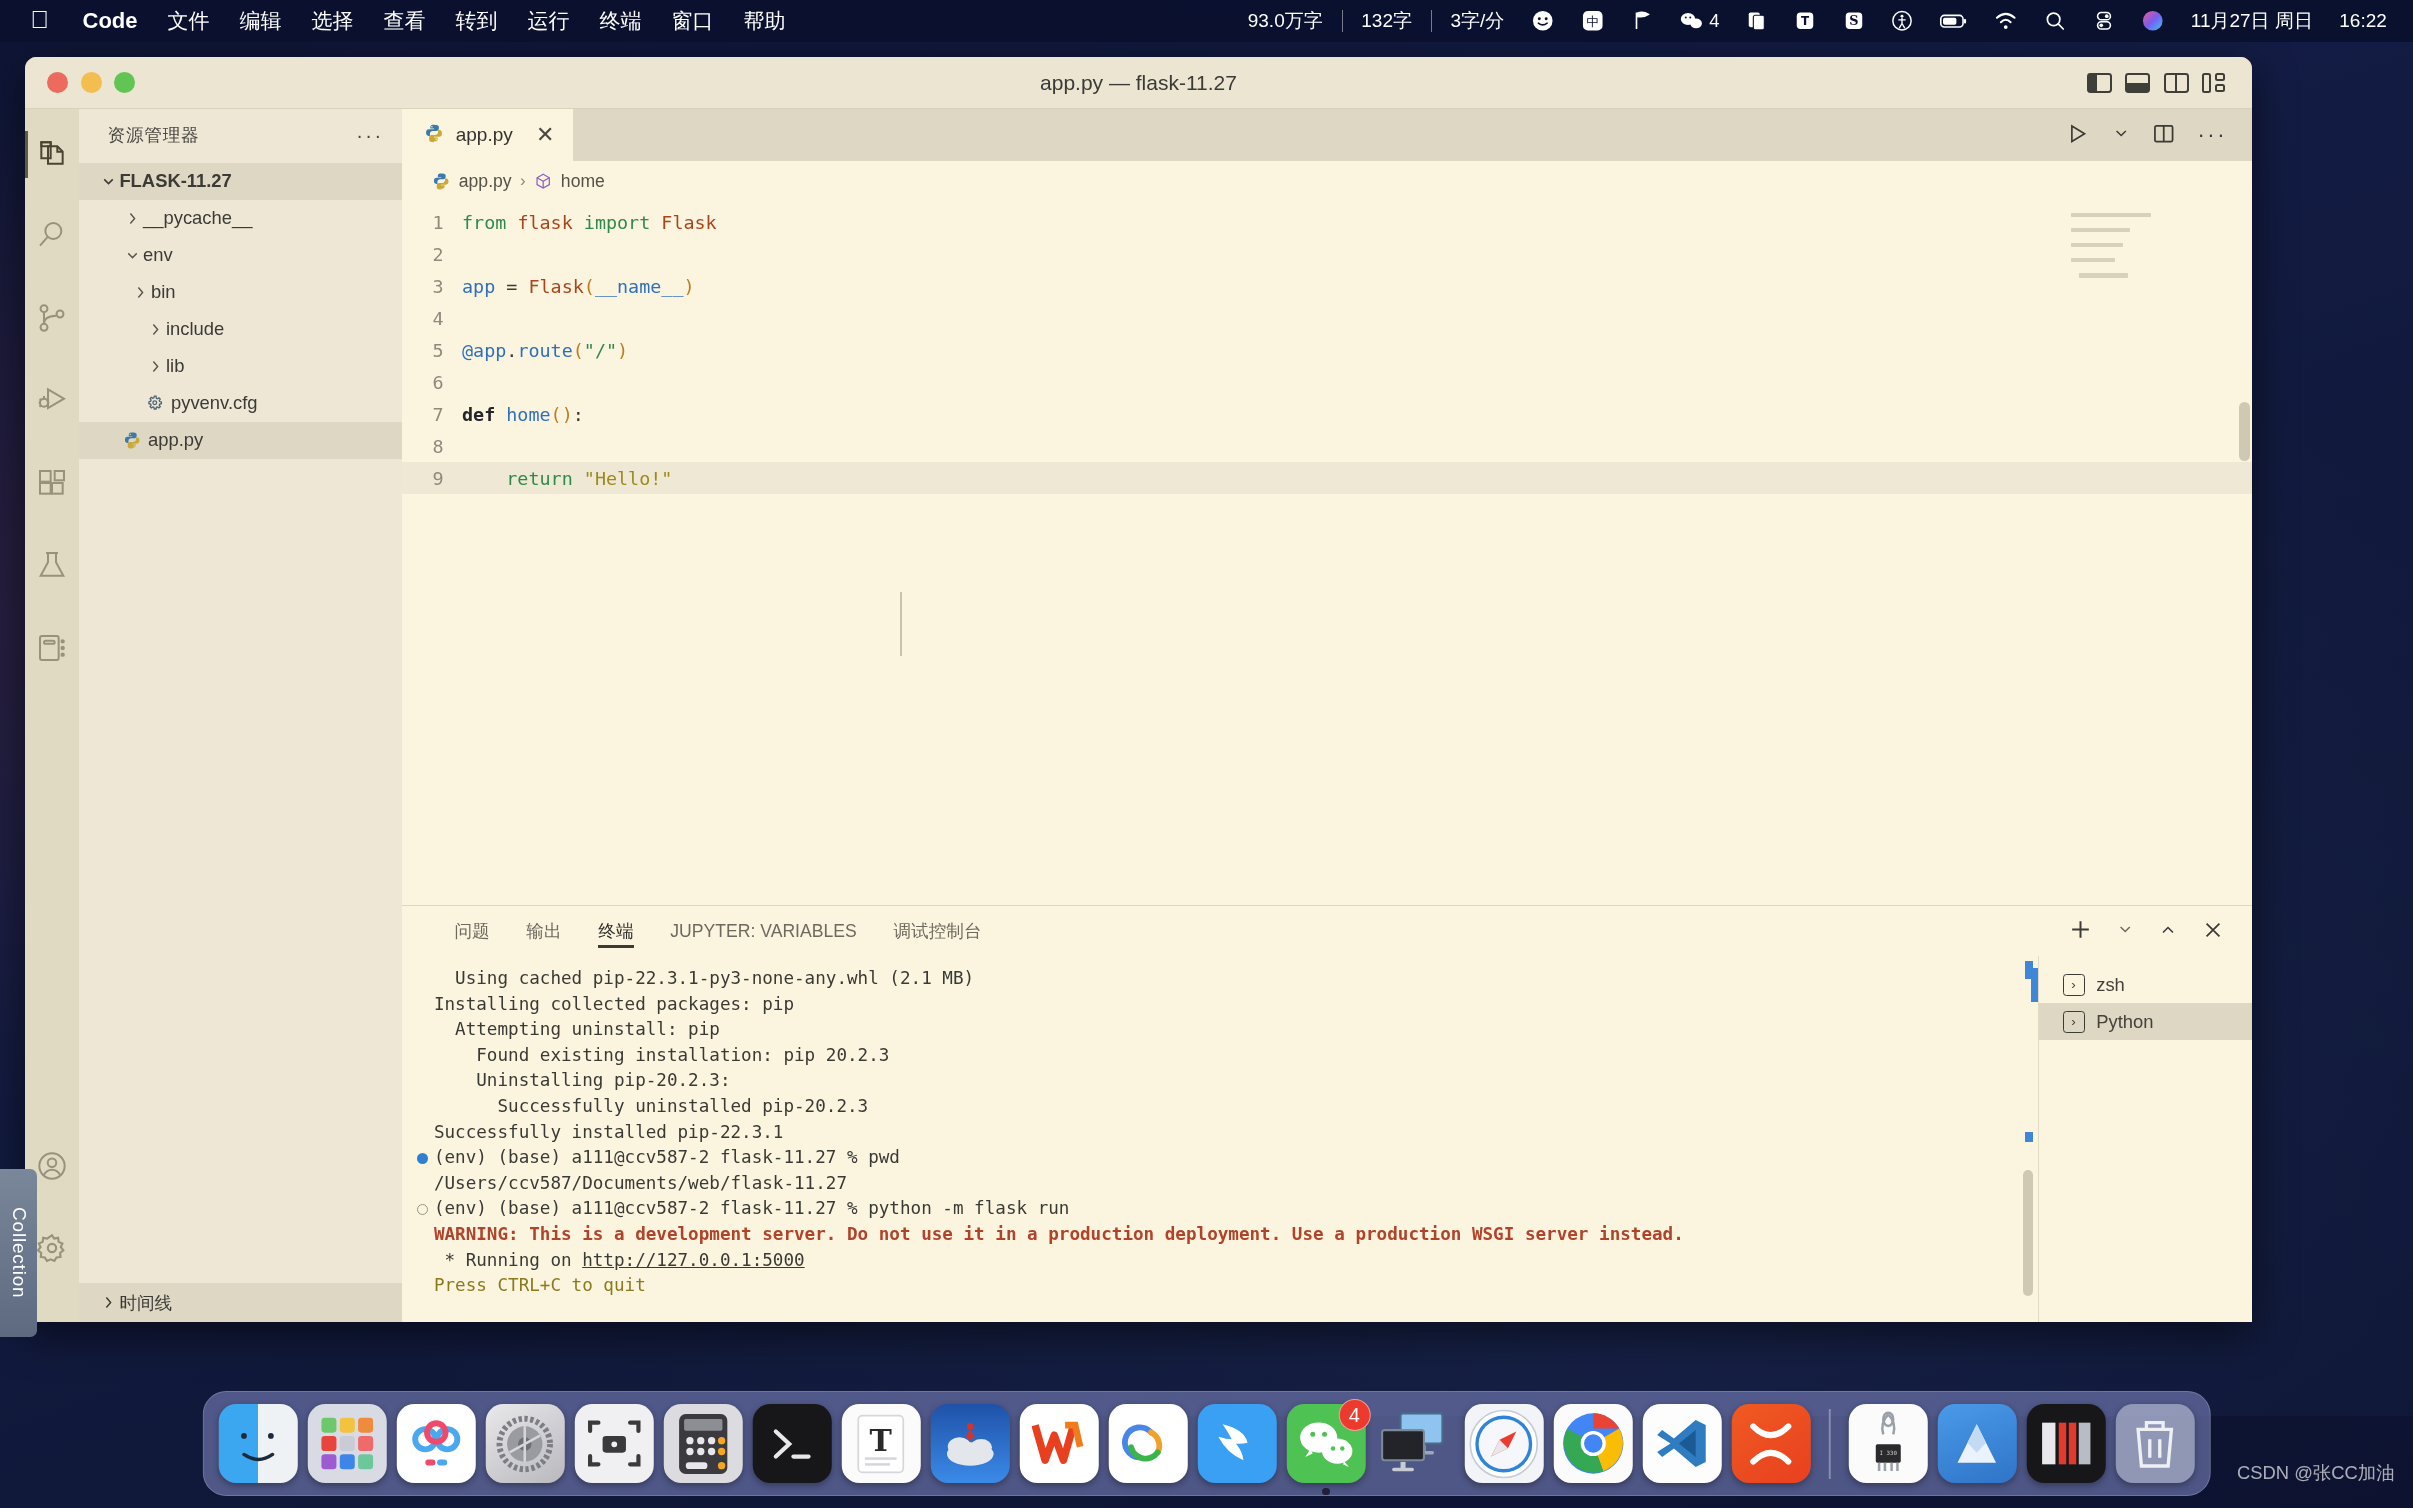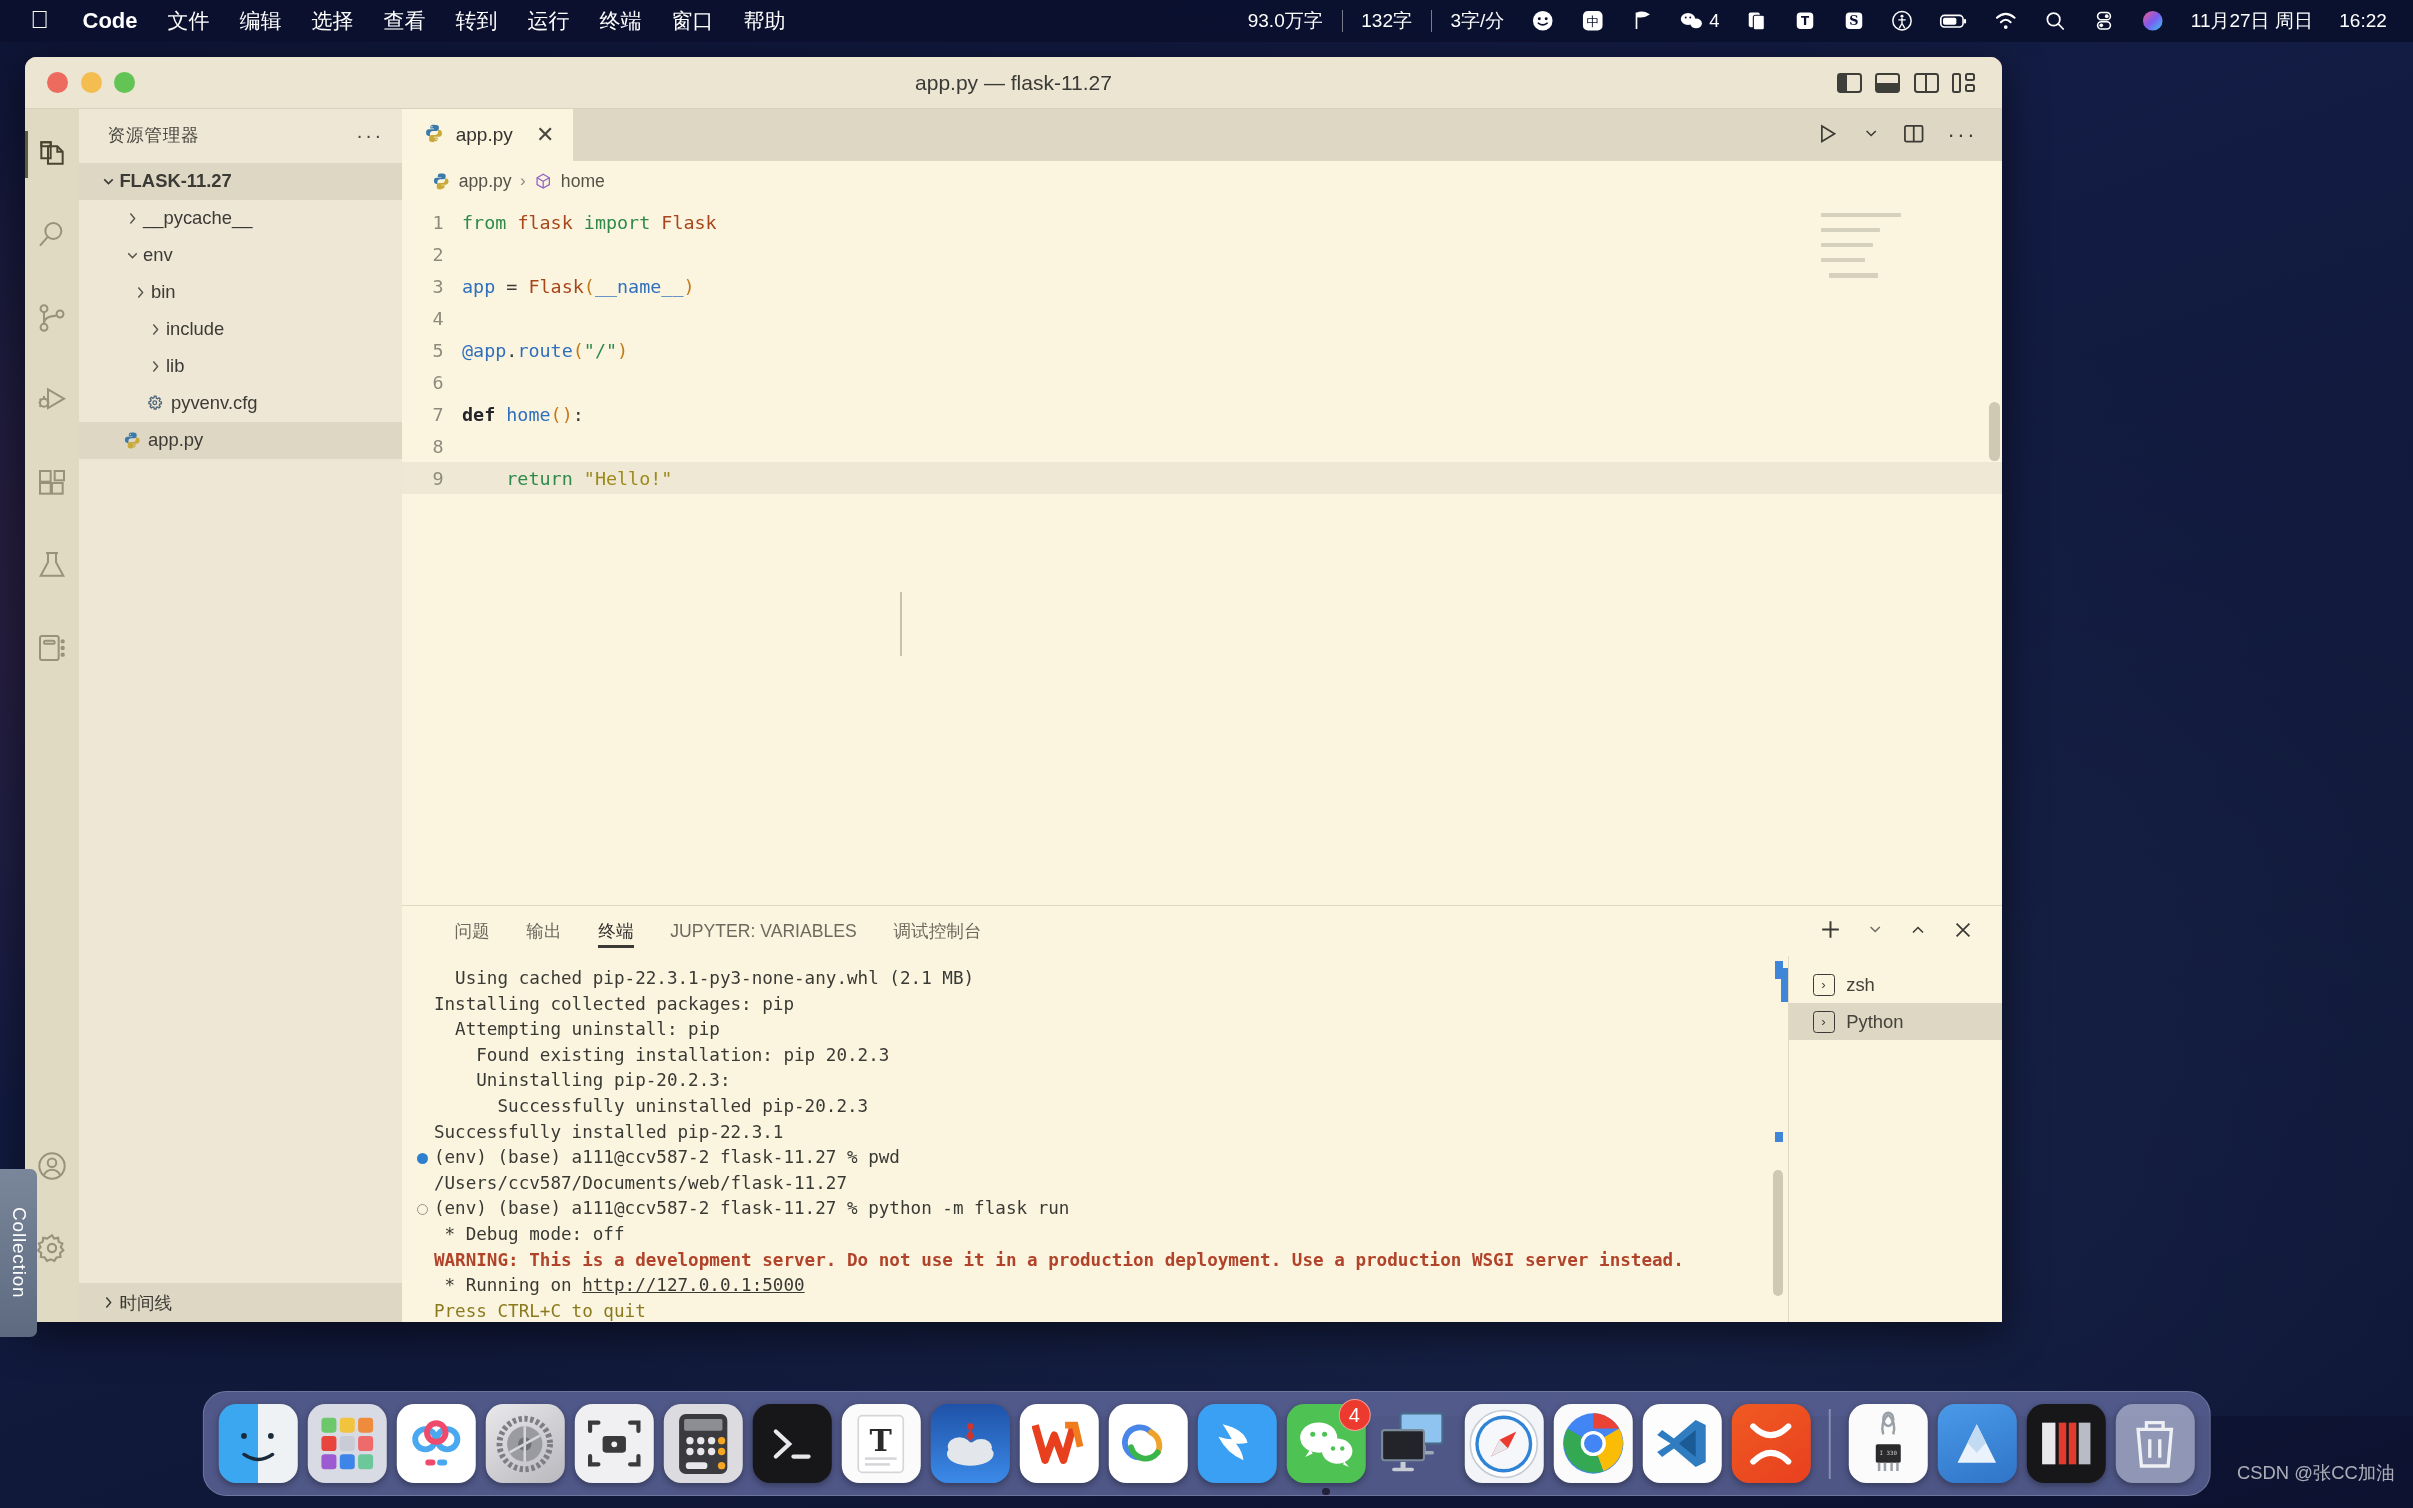--- a/index.html
+++ b/index.html
@@ -28,21 +28,21 @@
   .mb-apple{font-size:25px;padding:0 18.4px 3.4px 8.4px;line-height:1;}
   .mb-item{padding:0 15px;white-space:nowrap;}
   .mb-item.bold{font-weight:bold;font-size:22px;}
   .mb-right{margin-left:auto;display:flex;align-items:center;gap:8px;padding-right:17px;font-size:19px;}
   .mb-r{padding:0 9.2px;white-space:nowrap;display:flex;align-items:center;}
   .mb-sep{width:0.8px;height:22px;background:rgba(255,255,255,.45);margin:0 1.7px;}
   .mb-icon{display:inline-flex;align-items:center;justify-content:center;}
   .badge-n{font-size:18.4px;margin-left:3.4px;}
 
   
-  .window{position:absolute;left:25px;top:57px;width:1977px;height:1265px;
+  .window{position:absolute;left:25px;top:57px;width:2227px;height:1265px;
     background:#fca5a5;border-radius:11.7px 11.7px 0 0;
     box-shadow:0 11.7px 42px rgba(0,0,0,.55);overflow:hidden;}
   .titlebar{height:52px;background:#ebe5d2;display:flex;align-items:center;position:relative;
     border-bottom:0.8px solid #d9d2ba;}
   .traffic{display:flex;gap:12.6px;padding-left:22px;}
   .tl{width:21px;height:21px;border-radius:50%;}
   .tl.r{background:#ec6a5e;} .tl.y{background:#f4bd4f;} .tl.g{background:#61c454;}
   .title-text{position:absolute;left:0;right:0;text-align:center;font-size:21px;color:#3a3a36;}
   .layout-icons{margin-left:auto;display:flex;gap:13.4px;padding-right:25px;align-items:center;}
   .lay{width:25px;height:20px;border:2px solid #3f3f3a;border-radius:3.4px;position:relative;}
@@ -615,21 +615,20 @@
             <div class="tl-row">Successfully installed pip-22.3.1</div>
             <div class="tl-row">
               <span class="dot blue"></span>
               <span>(env) (base) a111@ccv587-2 flask-11.27 % pwd</span>
             </div>
             <div class="tl-row">/Users/ccv587/Documents/web/flask-11.27</div>
             <div class="tl-row">
               <span class="dot hollow"></span>
               <span>(env) (base) a111@ccv587-2 flask-11.27 % python -m flask run</span>
             </div>
-            <div class="tl-row"> * Debug mode: off</div>
             <div class="tl-row warn">WARNING: This is a development server. Do not use it in a production deployment. Use a production WSGI server instead.</div>
             <div class="tl-row"><span> * Running on </span><span class="link">http://127.0.0.1:5000</span></div>
             <div class="tl-row ok">Press CTRL+C to quit</div>
 
             <div class="term-scroll">
               <div class="ts-mark" style="top:5px;height:18.4px;"></div>
               <div class="ts-mark" style="top:176px;height:10px;"></div>
               <div class="ts-mark" style="top:220px;height:13.4px;"></div>
               <div class="ts-thumb"></div>
             </div>

